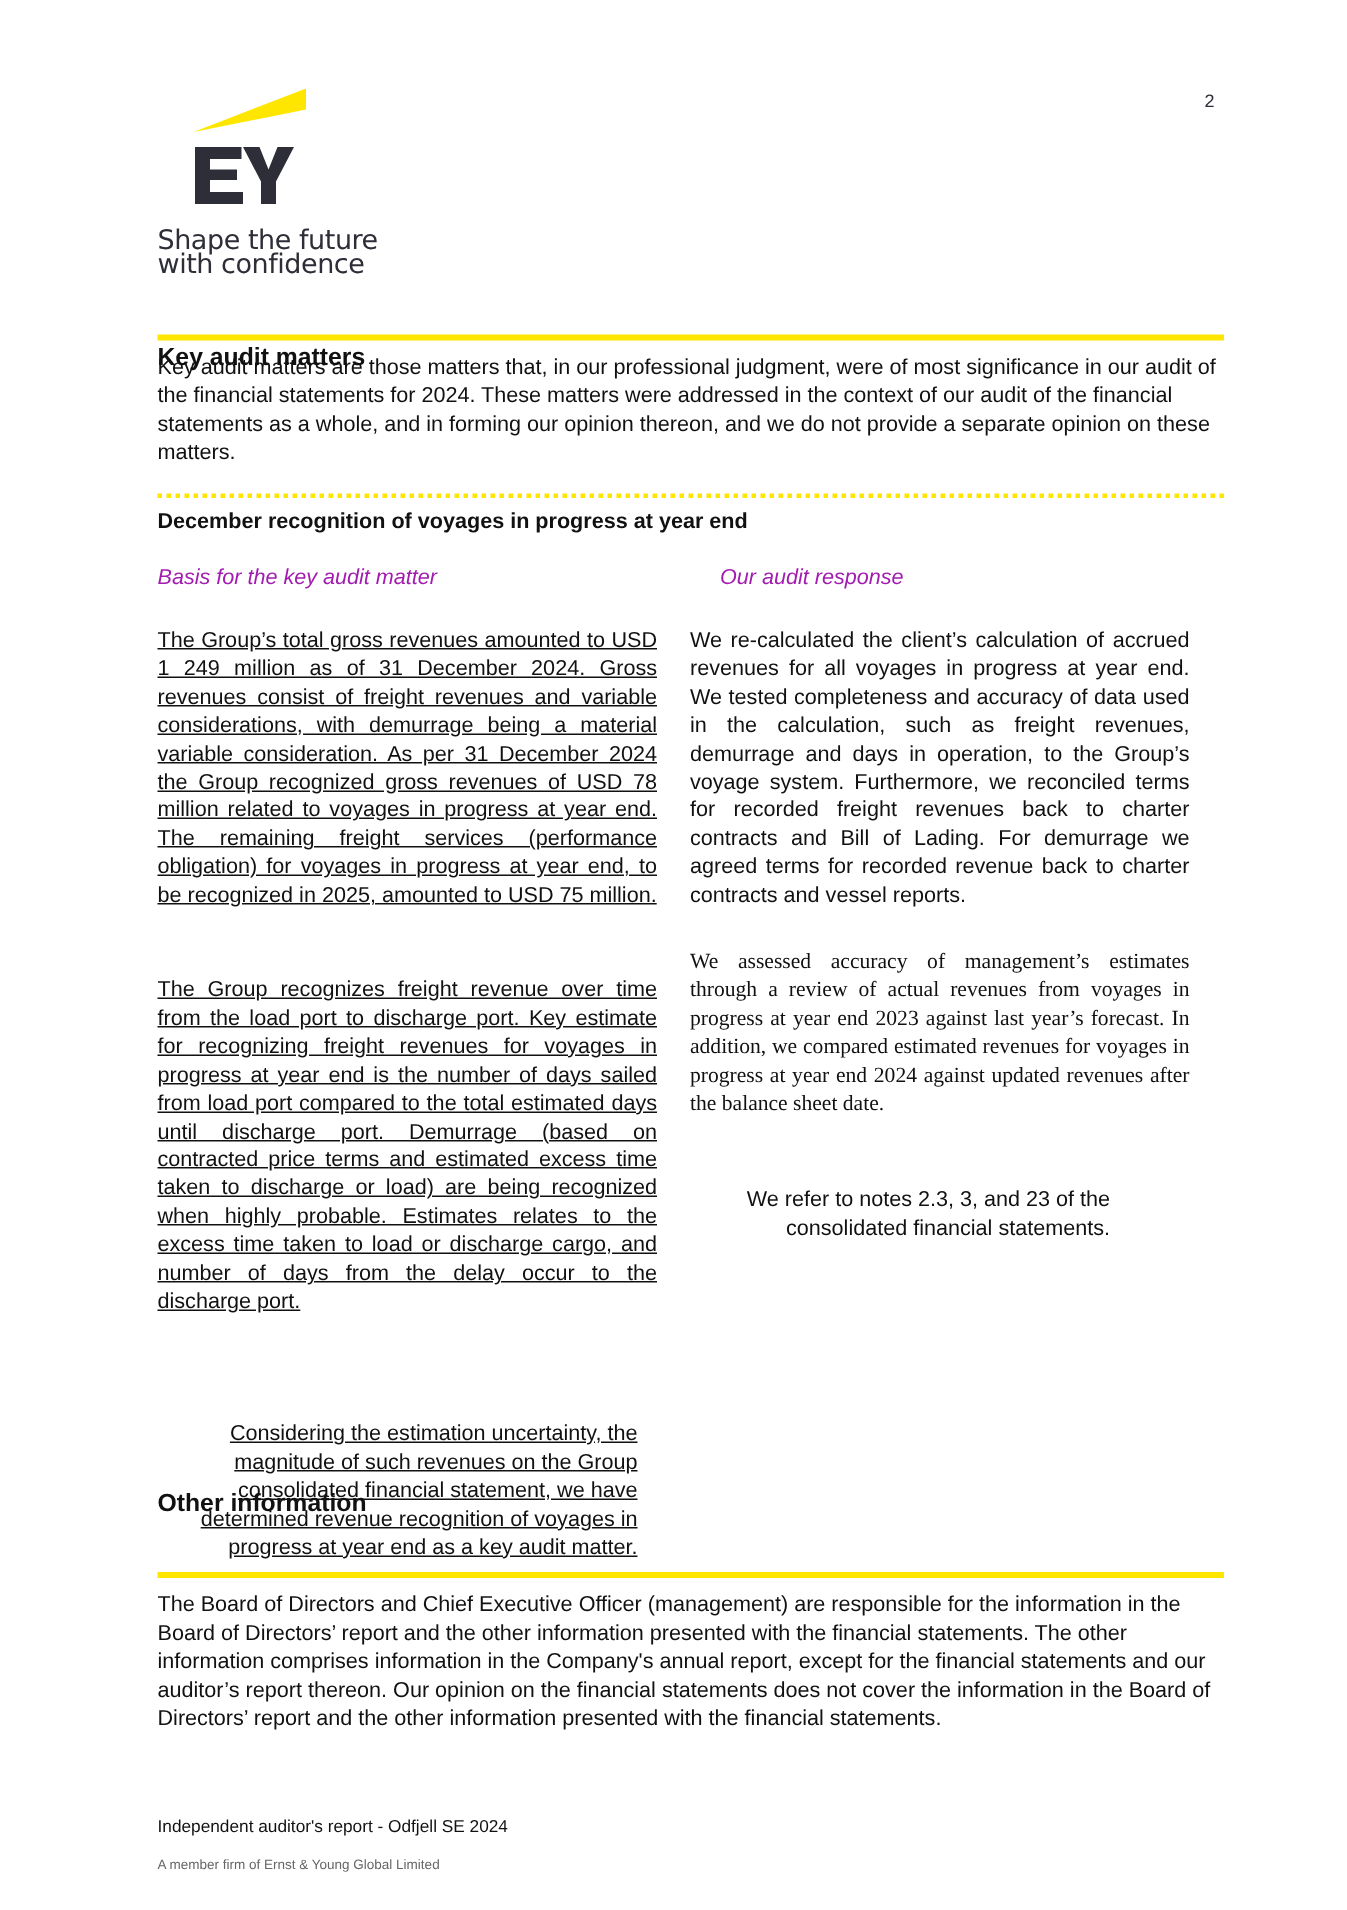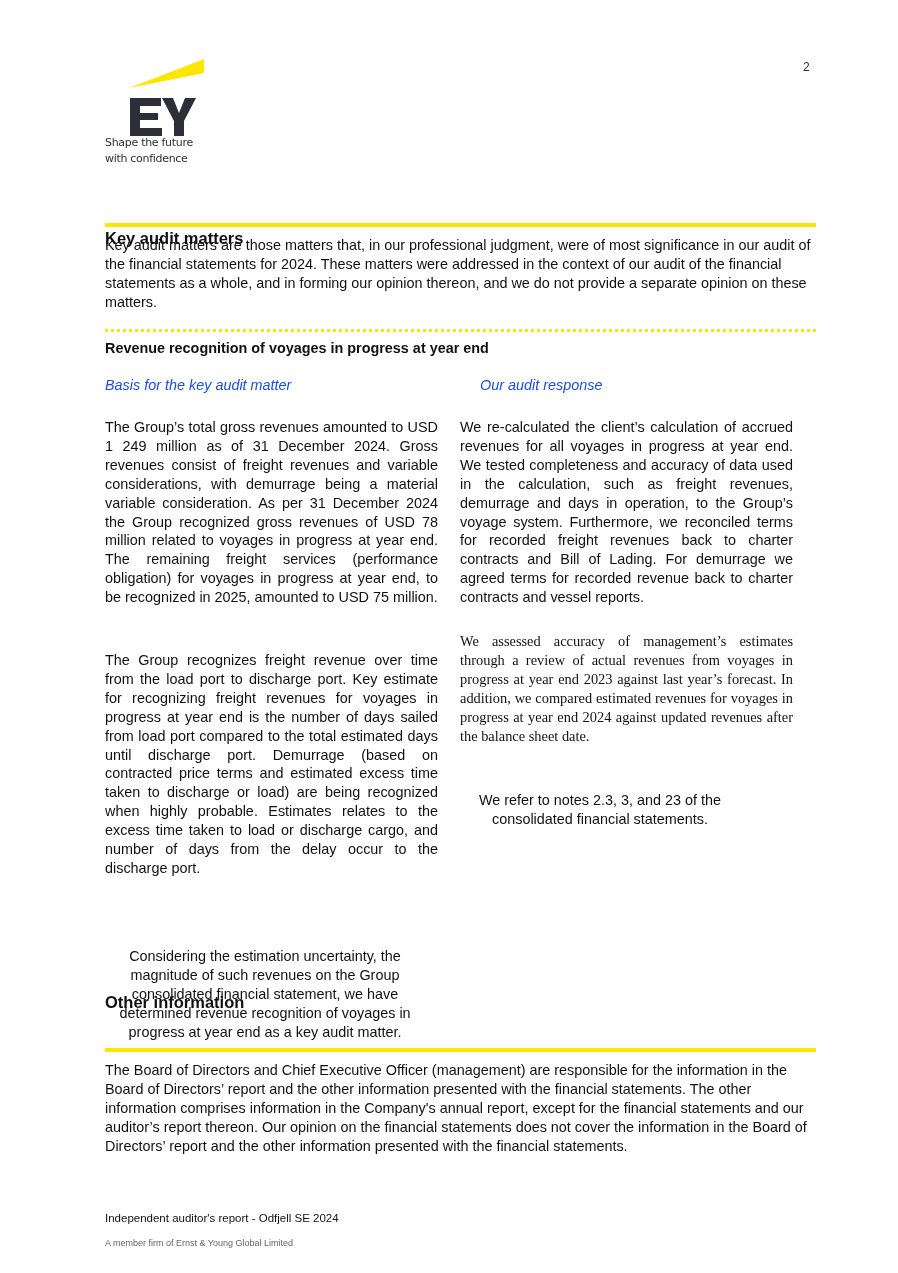--- a/index.html
+++ b/index.html
@@ -26,23 +26,23 @@
       position: absolute;
       left: 105px;
       top: 58px;
       width: 130px;
       height: 125px;
     }
     .logo svg { display: block; }
     .tagline {
       position: absolute;
       left: 105px;
-      top: 135px;
+      top: 153px;
       font-family: "DejaVu Sans", sans-serif;
-      font-size: 11px;
+      font-size: 18px;
       line-height: 16px;
       color: #2e2e38;
       letter-spacing: -0.3px;
       font-weight: 500;
     }
     .section-heading {
       position: absolute;
       left: 105px;
       font-size: 16.5px;
       font-weight: bold;
@@ -69,40 +69,41 @@
       color: #111;
     }
     .full {
       left: 105px;
       width: 712px;
     }
     .col-left {
       left: 105px;
       width: 333px;
       text-align: justify;
+      text-decoration: underline;
     }
     .col-right {
       left: 460px;
       width: 333px;
       text-align: justify;
     }
-    .noj { text-align: center; }
+    .noj { text-align: right; }
     .subheading {
       position: absolute;
       left: 105px;
       top: 340px;
       font-size: 14.4px;
       font-weight: bold;
       color: #111;
     }
     .col-label {
       position: absolute;
       font-size: 14.4px;
       font-style: italic;
-      color: #1d4ed8;
+      color: #a21caf;
     }
     .footer-title {
       position: absolute;
       left: 105px;
       top: 1212px;
       font-size: 11.5px;
       color: #111;
     }
     .footer-member {
       position: absolute;
@@ -133,21 +134,21 @@
   <div>with confidence</div>
 </div>
 
 <div class="section-heading" style="top:200px;margin-top:29px;">Key audit matters</div>
 <div class="yellow-rule" style="top:223px;"></div>
 
 <div class="para full" style="top:236px;">Key audit matters are those matters that, in our professional judgment, were of most significance in our audit of the financial statements for 2024. These matters were addressed in the context of our audit of the financial statements as a whole, and in forming our opinion thereon, and we do not provide a separate opinion on these matters.</div>
 
 <div class="dotted-rule" style="top:329px;"></div>
 
-<div class="subheading">Revenue recognition of voyages in progress at year end</div>
+<div class="subheading">December recognition of voyages in progress at year end</div>
 
 <div class="col-label" style="left:105px; top:377px;">Basis for the key audit matter</div>
 <div class="col-label" style="left:480px; top:377px;">Our audit response</div>
 
 <div class="para col-left" style="top:418px;">The Group’s total gross revenues amounted to USD 1 249 million as of 31 December 2024. Gross revenues consist of freight revenues and variable considerations, with demurrage being a material variable consideration. As per 31 December 2024 the Group recognized gross revenues of USD 78 million related to voyages in progress at year end. The remaining freight services (performance obligation) for voyages in progress at year end, to be recognized in 2025, amounted to USD 75 million.</div>
 <div class="para col-left" style="top:651px;">The Group recognizes freight revenue over time from the load port to discharge port. Key estimate for recognizing freight revenues for voyages in progress at year end is the number of days sailed from load port compared to the total estimated days until discharge port. Demurrage (based on contracted price terms and estimated excess time taken to discharge or load) are being recognized when highly probable. Estimates relates to the excess time taken to load or discharge cargo, and number of days from the delay occur to the discharge port.</div>
 <div class="para col-left noj" style="top:903px; width:320px;margin-top:44px;">Considering the estimation uncertainty, the magnitude of such revenues on the Group consolidated financial statement, we have determined revenue recognition of voyages in progress at year end as a key audit matter.</div>
 
 <div class="para col-right" style="top:418px;">We re-calculated the client’s calculation of accrued revenues for all voyages in progress at year end. We tested completeness and accuracy of data used in the calculation, such as freight revenues, demurrage and days in operation, to the Group’s voyage system.  Furthermore, we reconciled terms for recorded freight revenues back to charter contracts and Bill of Lading. For demurrage we agreed terms for recorded revenue back to charter contracts and vessel reports.</div>
 <div class="para col-right" style="top:632px;font-family:Liberation Serif, serif;">We assessed accuracy of management’s estimates through a review of actual revenues from voyages in progress at year end 2023 against last year’s forecast. In addition, we compared estimated revenues for voyages in progress at year end 2024 against updated revenues after the balance sheet date.</div>

